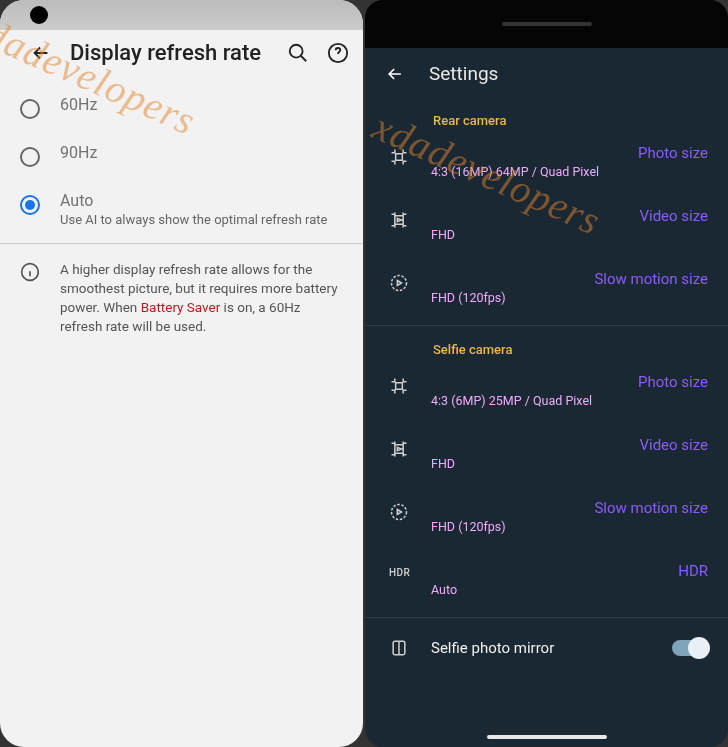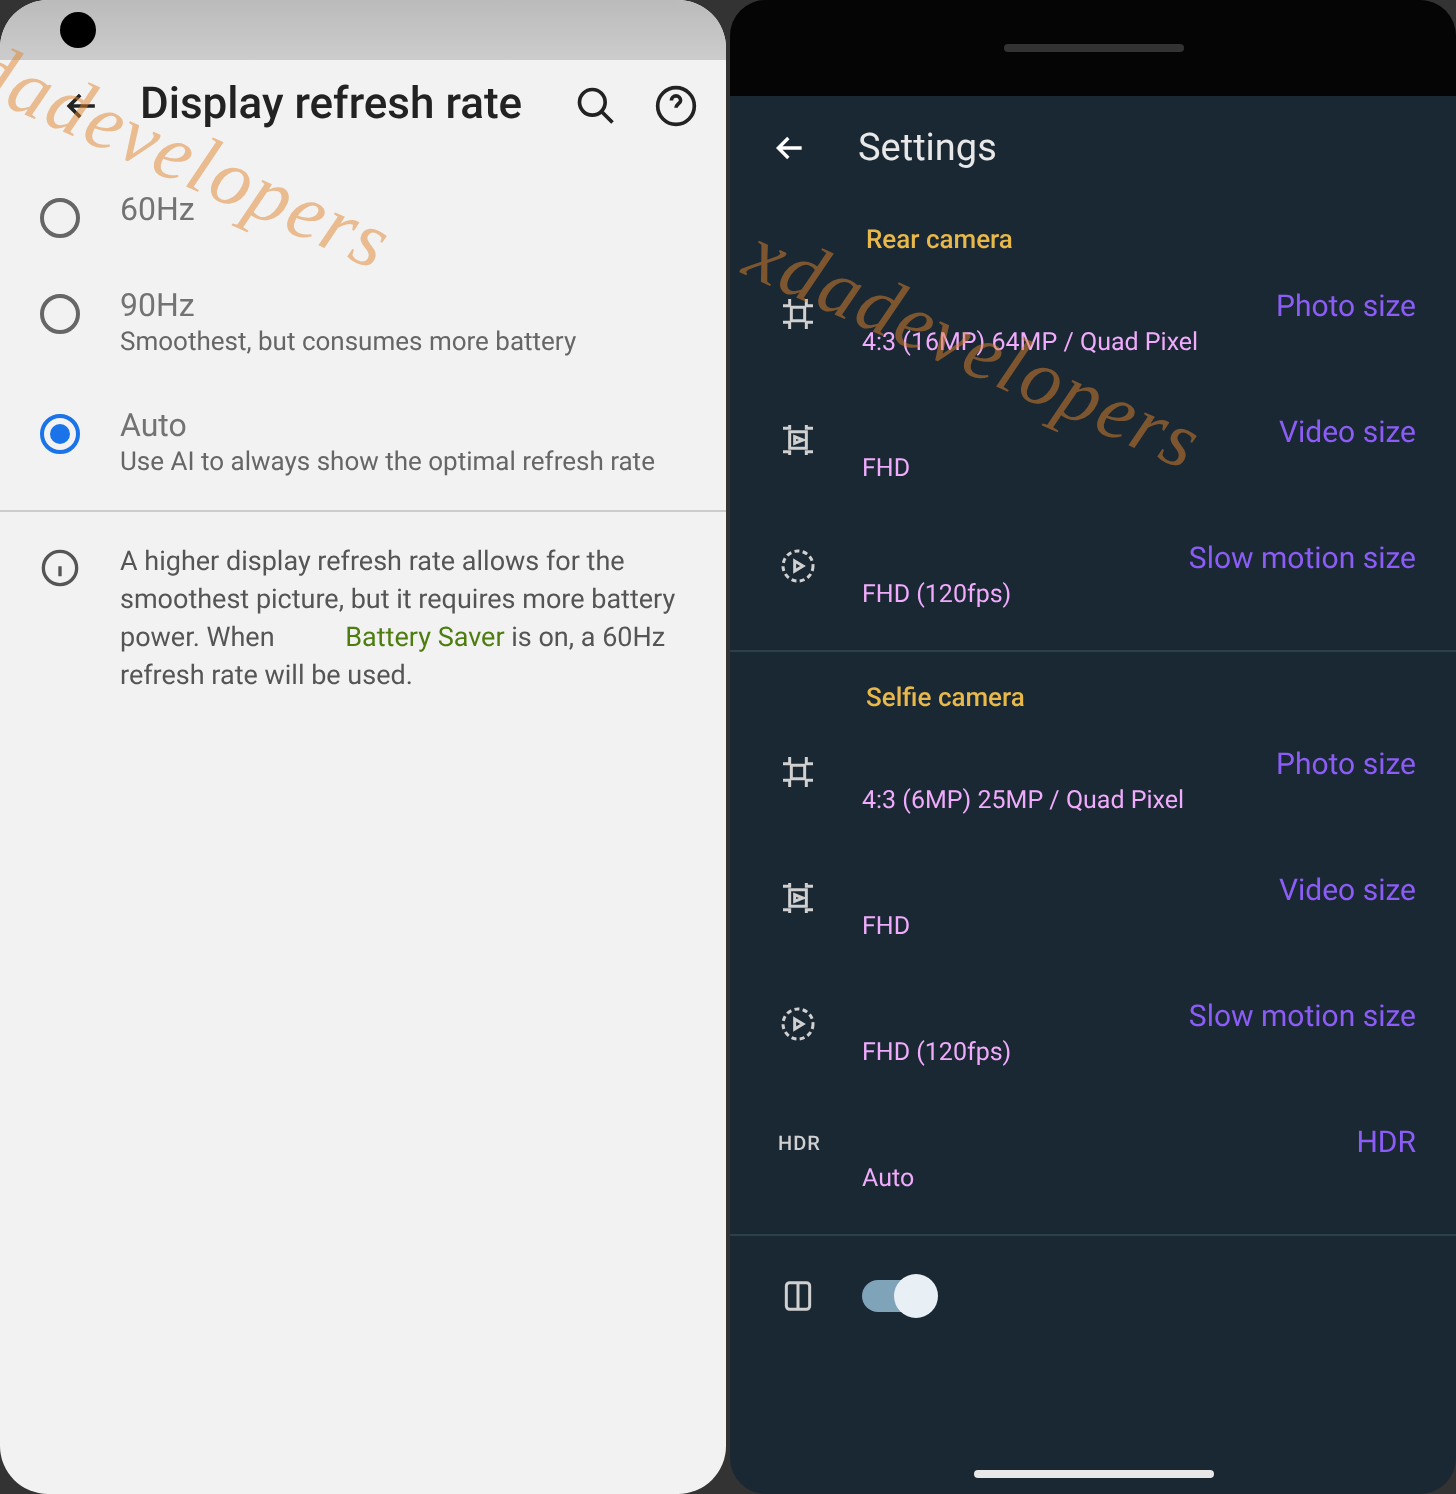--- a/index.html
+++ b/index.html
@@ -86,21 +86,21 @@
     .opt-title { font-size: 16px; color: #737373; margin-bottom: 2px; }
     .opt-desc { font-size: 13px; color: #666; }
     .divider { height: 1px; background: #ccc; margin: 4px 0; }
     .info-row {
       display: flex;
       padding: 12px 20px;
       gap: 20px;
     }
     .info-row svg { width: 20px; height: 20px; stroke: #555; flex-shrink: 0; margin-top: 2px; }
     .info-text { font-size: 13.5px; color: #555; line-height: 1.4; }
-    .info-text a { color: #4d7c0f; text-decoration: none; margin-left: 32px; }
+    .info-text a { color: #b91c1c; text-decoration: none; }
 
     
     .right {
       background: #1a2833;
       color: #e8e8e8;
       border-radius: 18px;
     }
     .right .top-bezel {
       height: 48px;
       background: #050505;
@@ -208,21 +208,20 @@
   <div class="option">
     <div class="radio"></div>
     <div class="opt-text">
       <div class="opt-title">60Hz</div>
     </div>
   </div>
   <div class="option">
     <div class="radio"></div>
     <div class="opt-text">
       <div class="opt-title">90Hz</div>
-      <div class="opt-desc">Smoothest, but consumes more battery</div>
     </div>
   </div>
   <div class="option">
     <div class="radio selected"></div>
     <div class="opt-text">
       <div class="opt-title">Auto</div>
       <div class="opt-desc">Use AI to always show the optimal refresh rate</div>
     </div>
   </div>
   <div class="divider"></div>
@@ -316,18 +315,19 @@
       <div class="si-title">HDR</div>
       <div class="si-value">Auto</div>
     </div>
   </div>
   <div class="divider"></div>
   <div class="toggle-row">
     <svg viewBox="0 0 24 24" fill="none" stroke-width="1.8">
         <rect x="5" y="4" width="14" height="16" rx="2"></rect>
         <path d="M12 4v16"></path>
       </svg>
+    <div class="toggle-label">Selfie photo mirror</div>
     <div class="switch"></div>
   </div>
 
   <div class="gesture-bar"></div>
   <div class="watermark" style="top:150px;left:0px">xdadevelopers</div>
 </div>
 
 </body></html>

